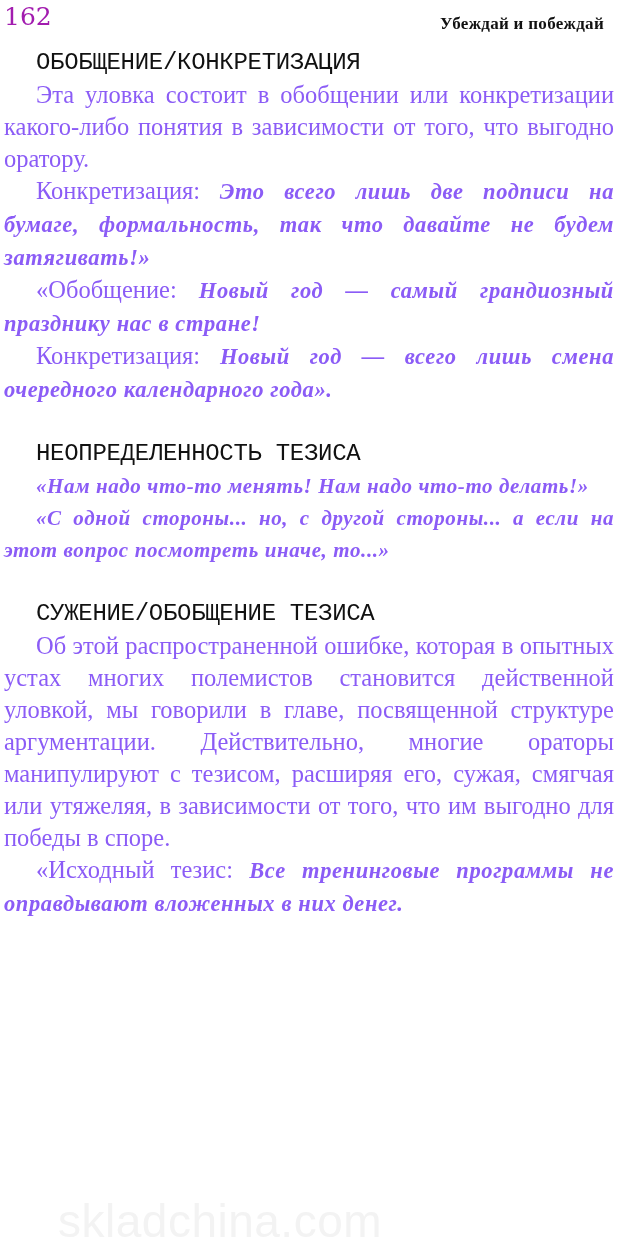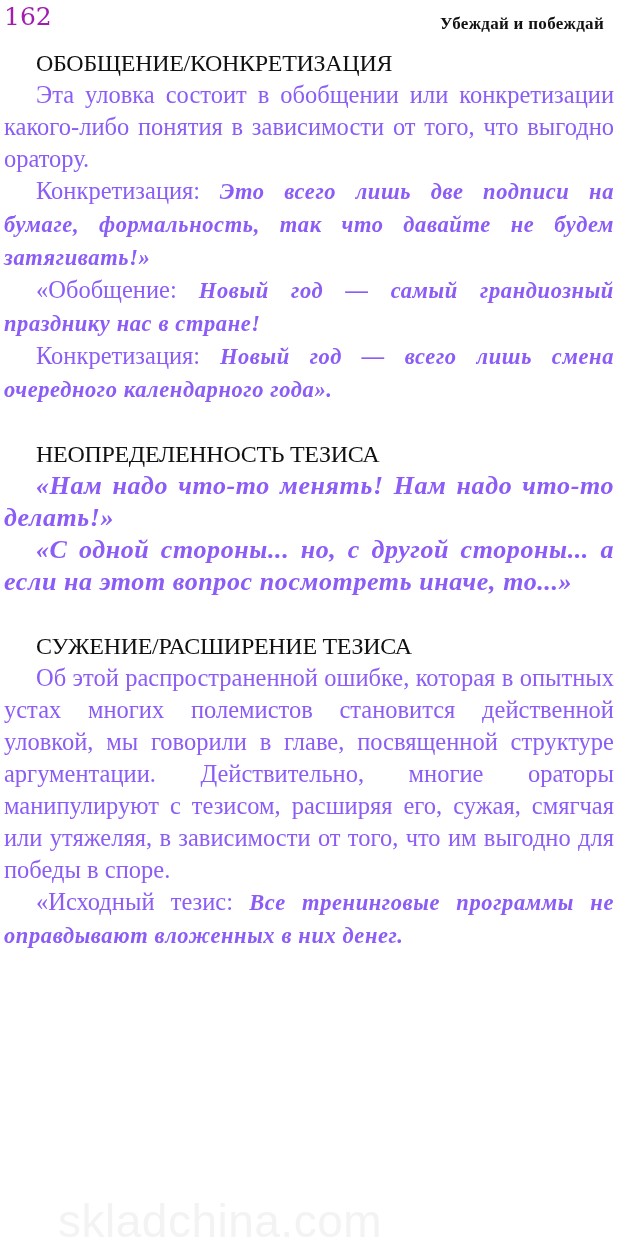--- a/index.html
+++ b/index.html
@@ -49,21 +49,21 @@
       top: 47px;
       width: 610px;
     }
     .section {
       margin: 0;
     }
     .section + .section {
       margin-top: 32px;
     }
     .heading {
-      font-family: Liberation Serif, serif;
+      font-family: Liberation Mono, monospace;
       font-weight: normal;
       font-size: 24px;
       line-height: 32px;
       margin: 0;
       padding-left: 32px;
       letter-spacing: -0.3px;
       color: #111;
     }
     .para {
       font-size: 24.5px;
@@ -79,21 +79,21 @@
     }
     .para .em {
       font-style: italic;
       font-weight: bold;
       font-size: 22.5px;
       letter-spacing: 0.6px;
     }
     .para.all-em {
       font-style: italic;
       font-weight: bold;
-      font-size: 26px;
+      font-size: 21px;
       letter-spacing: 0.6px;
     }
     .watermark {
       position: absolute;
       left: 58px;
       top: 1196px;
       font-family: "Liberation Sans", sans-serif;
       font-size: 46px;
       line-height: 50px;
       color: #f3f3f3;
@@ -124,21 +124,21 @@
     </p>
   </section>
 
   <section class="section">
     <h2 class="heading">НЕОПРЕДЕЛЕННОСТЬ ТЕЗИСА</h2>
     <p class="para all-em">«Нам надо что-то менять! Нам надо что-то делать!»</p>
     <p class="para all-em">«С одной стороны... но, с другой стороны... а если на этот вопрос посмотреть иначе, то...»</p>
   </section>
 
   <section class="section">
-    <h2 class="heading">СУЖЕНИЕ/РАСШИРЕНИЕ ТЕЗИСА</h2>
+    <h2 class="heading">СУЖЕНИЕ/ОБОБЩЕНИЕ ТЕЗИСА</h2>
     <p class="para">Об этой распространенной ошибке, которая в опытных устах многих полемистов становится действенной уловкой, мы говорили в главе, посвященной структуре аргументации. Действительно, многие ораторы манипулируют с тезисом, расширяя его, сужая, смягчая или утяжеляя, в зависимости от того, что им выгодно для победы в споре.</p>
     <p class="para">
       <span class="lead">«Исходный тезис: </span><span class="em">Все тренинговые программы не оправдывают вложенных в них денег.</span>
     </p>
   </section>
 
 </main>
 
 <div class="watermark">skladchina.com</div>
 

